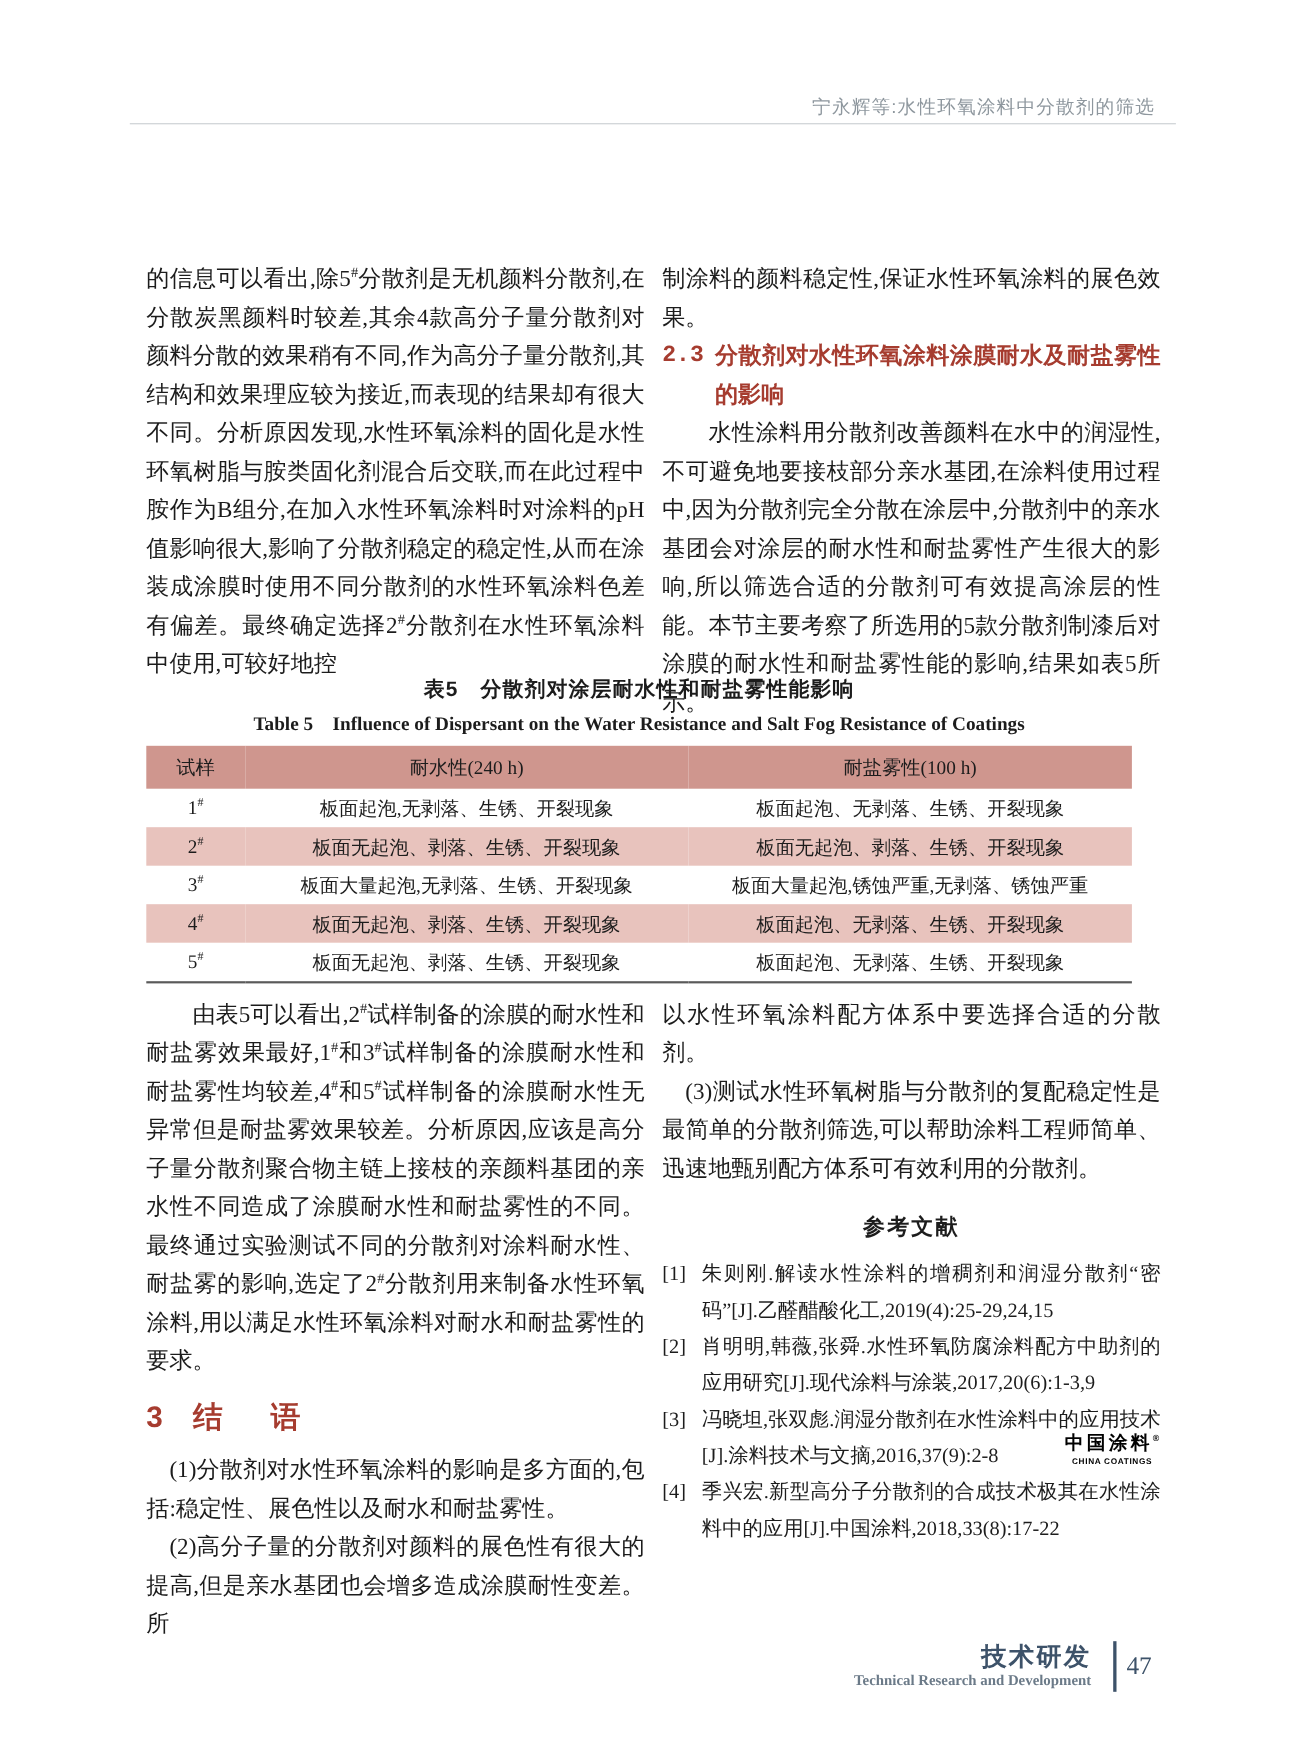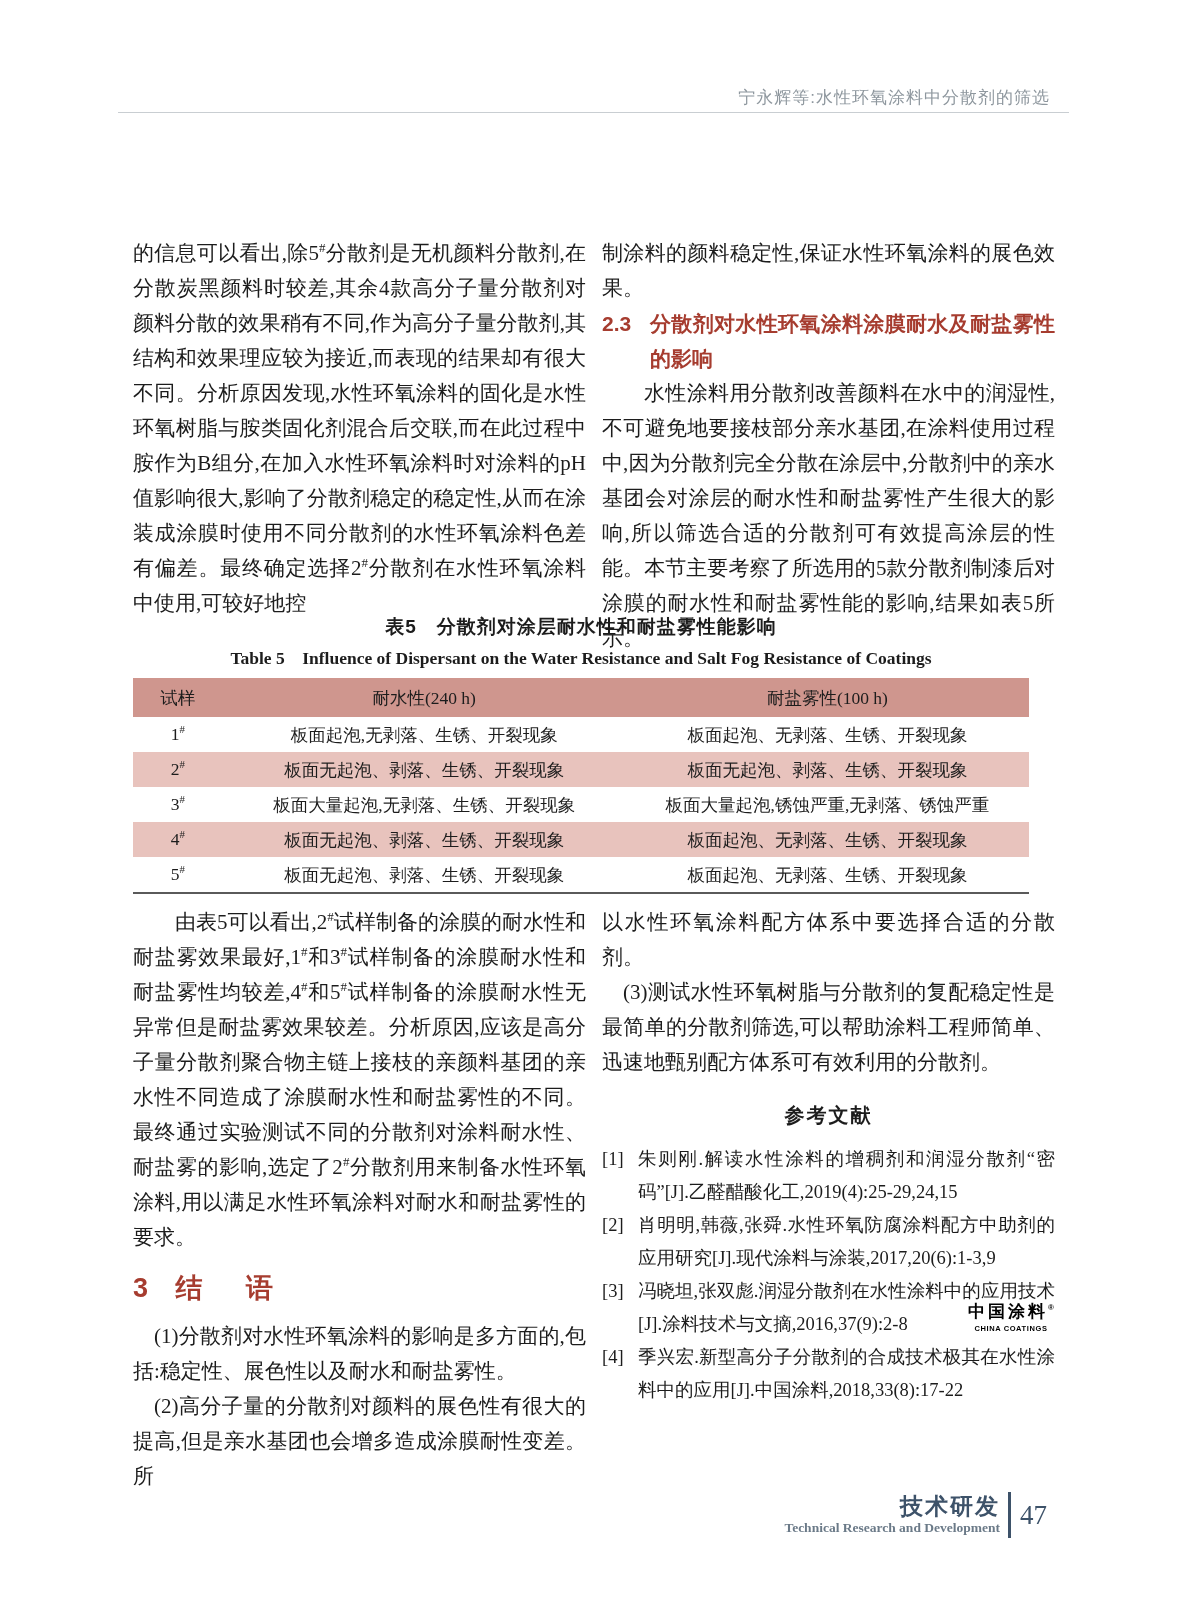--- a/index.html
+++ b/index.html
@@ -41,21 +41,21 @@
   .para.indent1{text-indent:1em;}
   sup{font-size:0.62em;line-height:0;vertical-align:super;}
   
   .h23{
     display:flex;
     color:#a63c2f;font-weight:bold;
     font-size:21px;line-height:35px;
     font-family:"Liberation Sans","DejaVu Sans",sans-serif;
     margin:0;
   }
-  .h23-num{flex:0 0 48px;}
+  .h23-num{flex:0 0 48px;font-family:Liberation Mono, monospace;}
   .h23-text{flex:1;text-align:justify;}
   .h3-heading{
     color:#a63c2f;font-weight:bold;
     font-size:27px;line-height:34px;
     font-family:"Liberation Sans","DejaVu Sans",sans-serif;
     margin:16px 0 14px 0;
   }
   .h3-heading .h3-num{margin-right:20px;}
   .h3-heading .h3-text{letter-spacing:18px;}
   
@@ -103,34 +103,34 @@
     font-family:"Liberation Sans","DejaVu Sans",sans-serif;
   }
   .brand-zh{font-size:17px;font-weight:bold;letter-spacing:3px;}
   .brand-reg{font-size:8px;vertical-align:super;letter-spacing:0;}
   .brand-en{font-size:7.5px;font-weight:bold;letter-spacing:0.6px;margin-top:1px;}
   
   .page-footer{
     position:absolute;top:1492px;right:140px;
     display:flex;align-items:center;
   }
-  .footer-labels{text-align:right;margin-right:8px;}
+  .footer-labels{text-align:right;margin-right:20px;}
   .footer-zh{
     font-size:23px;font-weight:bold;color:#3d5269;
     font-family:"Liberation Sans","DejaVu Sans",sans-serif;
     letter-spacing:2px;line-height:26px;
   }
   .footer-en{
     font-size:13.5px;color:#6b7a88;
     font-family:"Liberation Serif","DejaVu Serif",serif;
     font-weight:bold;line-height:18px;
   }
   .footer-bar{width:3px;height:46px;background:#3d5269;margin-right:9px;}
   .footer-page{
-    font-size:27px;color:#3d5269;
+    font-size:23px;color:#3d5269;
     font-family:"Liberation Serif","DejaVu Serif",serif;
   }
 </style>
 </head>
 <body>
 
 <div class="page">
 
   <div class="journal-header">宁永辉等:水性环氧涂料中分散剂的筛选</div>
   <div class="header-rule"></div>

